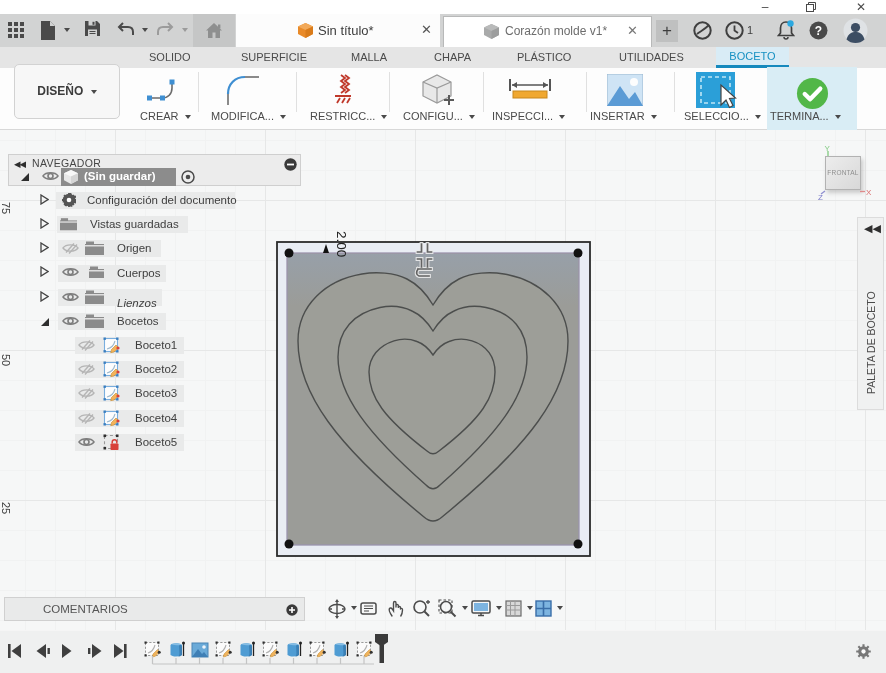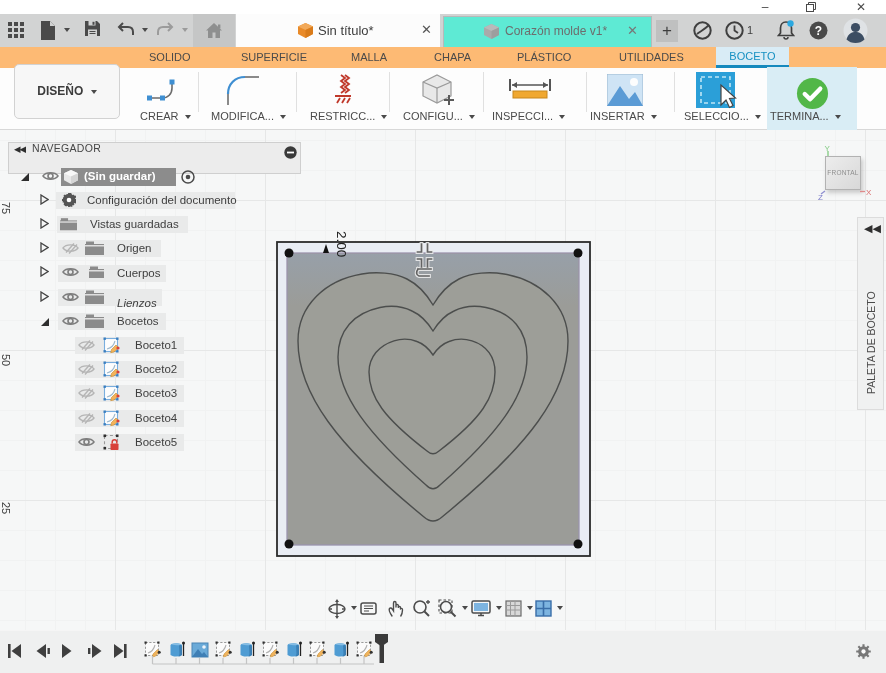--- a/index.html
+++ b/index.html
@@ -6,24 +6,24 @@
 html,body { width:886px; height:673px; overflow:hidden; }
 body { font-family:"Liberation Sans", sans-serif; position:relative; background:#fff; }
 .abs { position:absolute; }
 
 #titlebar { top:0; left:0; width:886px; height:14px; background:#fff; }
 .winbtn { position:absolute; top:1px; width:12px; height:12px; color:#4a4a4a; font-size:12px; line-height:12px; text-align:center; }
 
 #qat { top:14px; left:0; width:886px; height:33px; background:#d2d3d3; }
 #hometile { position:absolute; left:193px; top:0; width:42px; height:33px; background:#c5c6c6; }
 .tab1 { position:absolute; left:236px; top:0; width:204px; height:33px; background:#fcfcfc; }
-.tab2 { position:absolute; left:443px; top:2px; width:209px; height:31px; background:#5eead4; border:1px solid #b8b9b9; border-bottom:none;padding-left:39px; }
+.tab2 { position:absolute; left:443px; top:2px; width:209px; height:31px; background:#ffffff; border:1px solid #b8b9b9; border-bottom:none;padding-left:39px; }
 .plustile { position:absolute; left:656px; top:6px; width:22px; height:22px; background:#bfc0c0; color:#3e3e3e; font-size:17px; line-height:21px; text-align:center; }
 
-#ribbontabs { top:47px; left:0; width:886px; height:21px; background:#fdba74; }
+#ribbontabs { top:47px; left:0; width:886px; height:21px; background:#e5e5e5; }
 .rtab { position:absolute; top:0; height:21px; font-size:11px; color:#4a4a4a; line-height:21px; }
 #boceto-tab { position:absolute; left:716px; top:0; width:73px; height:21px; background:#d9ecf6; border-bottom:3px solid #1689bd; color:#1790c2; font-size:11px; line-height:19px; text-align:center; }
 
 #toolrow { top:68px; left:0; width:886px; height:62px; background:#fdfdfd; border-bottom:1px solid #d8d8d8; }
 .glabel { position:absolute; top:42px; font-size:11px; color:#4a4a4a; white-space:nowrap; }
 .gsep { position:absolute; top:4px; height:40px; width:1px; background:#e0e0e0; }
 #disenobtn { position:absolute; left:14px; top:-4px; width:106px; height:55px; background:#f7f7f7; border:1px solid #d2d2d2; border-radius:5px; font-size:12px; font-weight:bold; color:#3c3c3c; text-align:center; line-height:53px; }
 #terminatile { position:absolute; left:767px; top:-1px; width:90px; height:63px; background:#d9edf5; }
 .caret { display:inline-block; width:0; height:0; border-left:3.5px solid transparent; border-right:3.5px solid transparent; border-top:4px solid #4a4a4a; vertical-align:middle; margin-left:3px; }
 
@@ -31,21 +31,21 @@
  background-image:
   linear-gradient(#e6e7e7 1px, transparent 1px),
   linear-gradient(90deg, #e6e7e7 1px, transparent 1px),
   linear-gradient(#f1f2f2 1px, transparent 1px),
   linear-gradient(90deg, #f1f2f2 1px, transparent 1px);
  background-size:150px 150px,150px 150px,30px 30px,30px 30px;
  background-position:0 70px, 115px 0, 0 10px, 25px 0;
 }
 .rulnum { position:absolute; font-size:11px; color:#3d3d3d; transform:rotate(90deg); }
 
-#navhead { position:absolute; left:8px; top:12px; width:293px; height:32px; background:#ececec; border:1px solid #cfcfcf; font-size:10.5px; color:#454545; line-height:11px; }
+#navhead { position:absolute; left:8px; top:24px; width:293px; height:32px; background:#ececec; border:1px solid #cfcfcf; font-size:10.5px; color:#454545; line-height:16px; }
 .trow { position:absolute; height:17px; font-size:11.5px; color:#3e3e3e; line-height:17px; }
 .rowbg { position:absolute; top:0; height:17px; background:#e9eaea; }
 
 #coment { position:absolute; left:4px; top:467px; width:301px; height:24px; background:#e9eaea; border:1px solid #d0d0d0; font-size:11.5px; color:#555; line-height:22px; }
 
 #timeline { top:630px; left:0; width:886px; height:43px; background:#eff0f0; border-top:1px solid #f5f5f5; }
 </style>
 </head>
 <body>
 <div class="abs" id="titlebar">
@@ -464,20 +464,26 @@
     <text x="56" y="53" font-size="8" fill="#d97070" font-family="Liberation Sans">X</text>
     <path d="M15 49 L11 52" stroke="#8f8fd0" stroke-width="1.3"></path>
     <text x="8" y="58" font-size="8" fill="#7b7bc8" font-family="Liberation Sans">Z</text>
   </svg>
 
   <div class="abs" style="left:857px;top:87px;width:27px;height:193px;background:#f0f1f1;border:1px solid #dcdcdc;">
     <div class="abs" style="left:6px;top:4px;font-size:11px;color:#2f2f2f;">◀◀</div>
     <div class="abs" style="left:7px;top:176px;font-size:10.5px;color:#4a4a4a;white-space:nowrap;transform:rotate(-90deg);transform-origin:0 0;">PALETA DE BOCETO</div>
   </div>
 
+  <div id="coment"><span style="margin-left:38px;">COMENTARIOS</span>
+    <svg class="abs" style="left:281px;top:6px;" width="12" height="12" viewBox="0 0 12 12">
+        <circle cx="6" cy="6" r="5.7" fill="#3a3a3a"></circle>
+        <path d="M6 3 V9 M3 6 H9" stroke="#fff" stroke-width="1.6"></path>
+      </svg>
+  </div>
 
   <div id="navicons">
     <svg class="abs" style="left:327px;top:469px;" width="20" height="20" viewBox="0 0 20 20">
         <g stroke="#4c4c4c" stroke-width="1.4" fill="none">
           <ellipse cx="10" cy="10" rx="8" ry="4.5"></ellipse>
           <path d="M10 2 V18 M2 10 H5 M15 10 H18"></path>
         </g>
         <path d="M10 0 L8 3 H12 Z M10 20 L8 17 H12 Z" fill="#4c4c4c"></path>
       </svg>
     <div class="caret abs" style="left:348px;top:476px;"></div>

